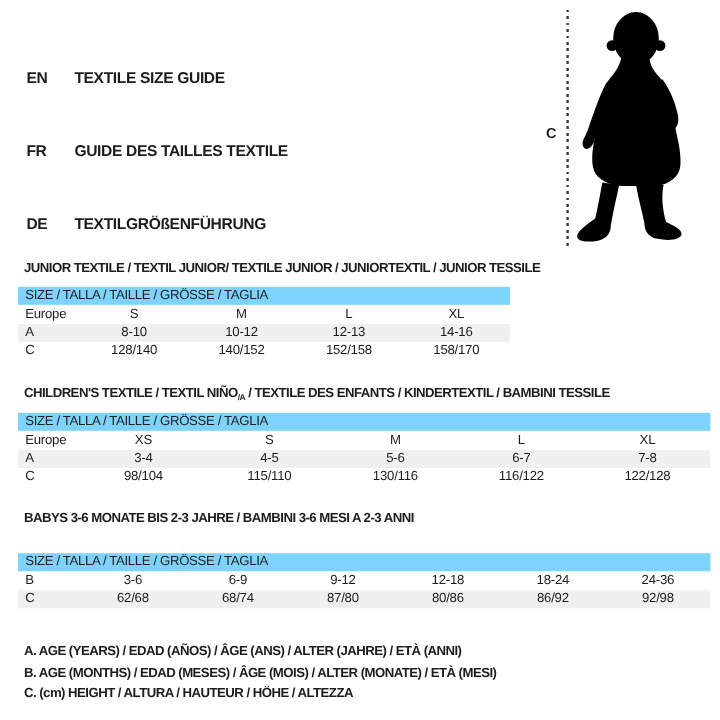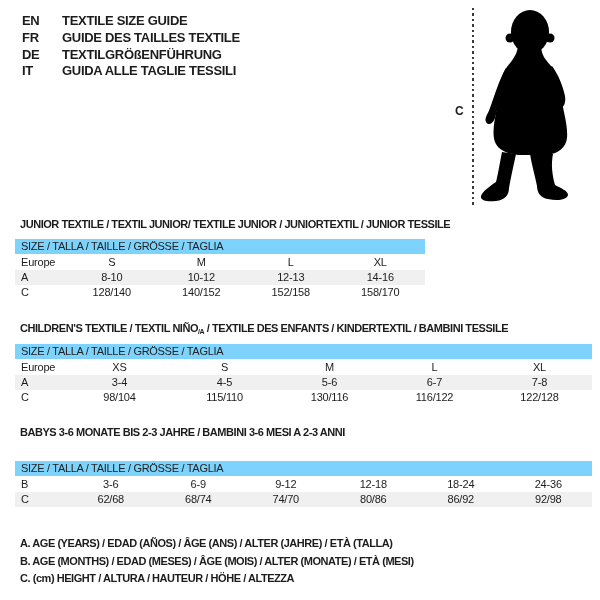--- a/index.html
+++ b/index.html
@@ -1,21 +1,21 @@
 <!DOCTYPE html>
 <html><head>
 <meta charset="utf-8">
 <style>
   html,body{margin:0;padding:0;background:#fff;}
   #page{position:relative;width:600px;height:600px;background:#ffffff;overflow:hidden;
         font-family:"Liberation Sans", sans-serif;color:#1c1c1c;}
 
   
   .langs{position:absolute;left:22px;top:13px;}
-  .lang-row{display:flex;font-weight:700;font-size:13px;line-height:16.8px;letter-spacing:-0.3px;}
+  .lang-row{display:flex;font-weight:700;font-size:13px;line-height:16.8px;letter-spacing:-0.3px;margin-top:44px;}
   .lang-code{width:40px;}
   
   .dotted-line{position:absolute;left:472px;top:8px;width:2px;height:198px;
     background:repeating-linear-gradient(to bottom,#3a3a3a 0 2.4px,transparent 2.4px 5.4px);}
   .c-label{position:absolute;left:455px;top:104px;font-weight:700;font-size:12px;}
   .baby-svg{position:absolute;left:478px;top:2px;}
 
   
   .sec-title{position:absolute;left:20px;font-weight:700;font-size:11px;letter-spacing:-0.45px;line-height:15px;white-space:nowrap;}
   .sub{font-size:7px;vertical-align:-2px;}
@@ -143,27 +143,27 @@
           <div class="tcell">6-9</div>
           <div class="tcell">9-12</div>
           <div class="tcell">12-18</div>
           <div class="tcell">18-24</div>
           <div class="tcell">24-36</div>
         </div>
         <div class="trow shaded">
           <div class="tlabel">C</div>
           <div class="tcell">62/68</div>
           <div class="tcell">68/74</div>
-          <div class="tcell">74/70</div>
+          <div class="tcell">87/80</div>
           <div class="tcell">80/86</div>
           <div class="tcell">86/92</div>
           <div class="tcell">92/98</div>
         </div>
       </div>
   </div>
 
   <div class="notes">
-    <div class="note-line">A. AGE (YEARS) / EDAD (AÑOS) / ÂGE (ANS) / ALTER (JAHRE) / ETÀ (TALLA)</div>
+    <div class="note-line">A. AGE (YEARS) / EDAD (AÑOS) / ÂGE (ANS) / ALTER (JAHRE) / ETÀ (ANNI)</div>
     <div class="note-line">B. AGE (MONTHS) / EDAD (MESES) / ÂGE (MOIS) / ALTER (MONATE) / ETÀ (MESI)</div>
     <div class="note-line">C. (cm) HEIGHT / ALTURA / HAUTEUR / HÖHE / ALTEZZA</div>
   </div>
 
 </div>
 
 </body></html>

